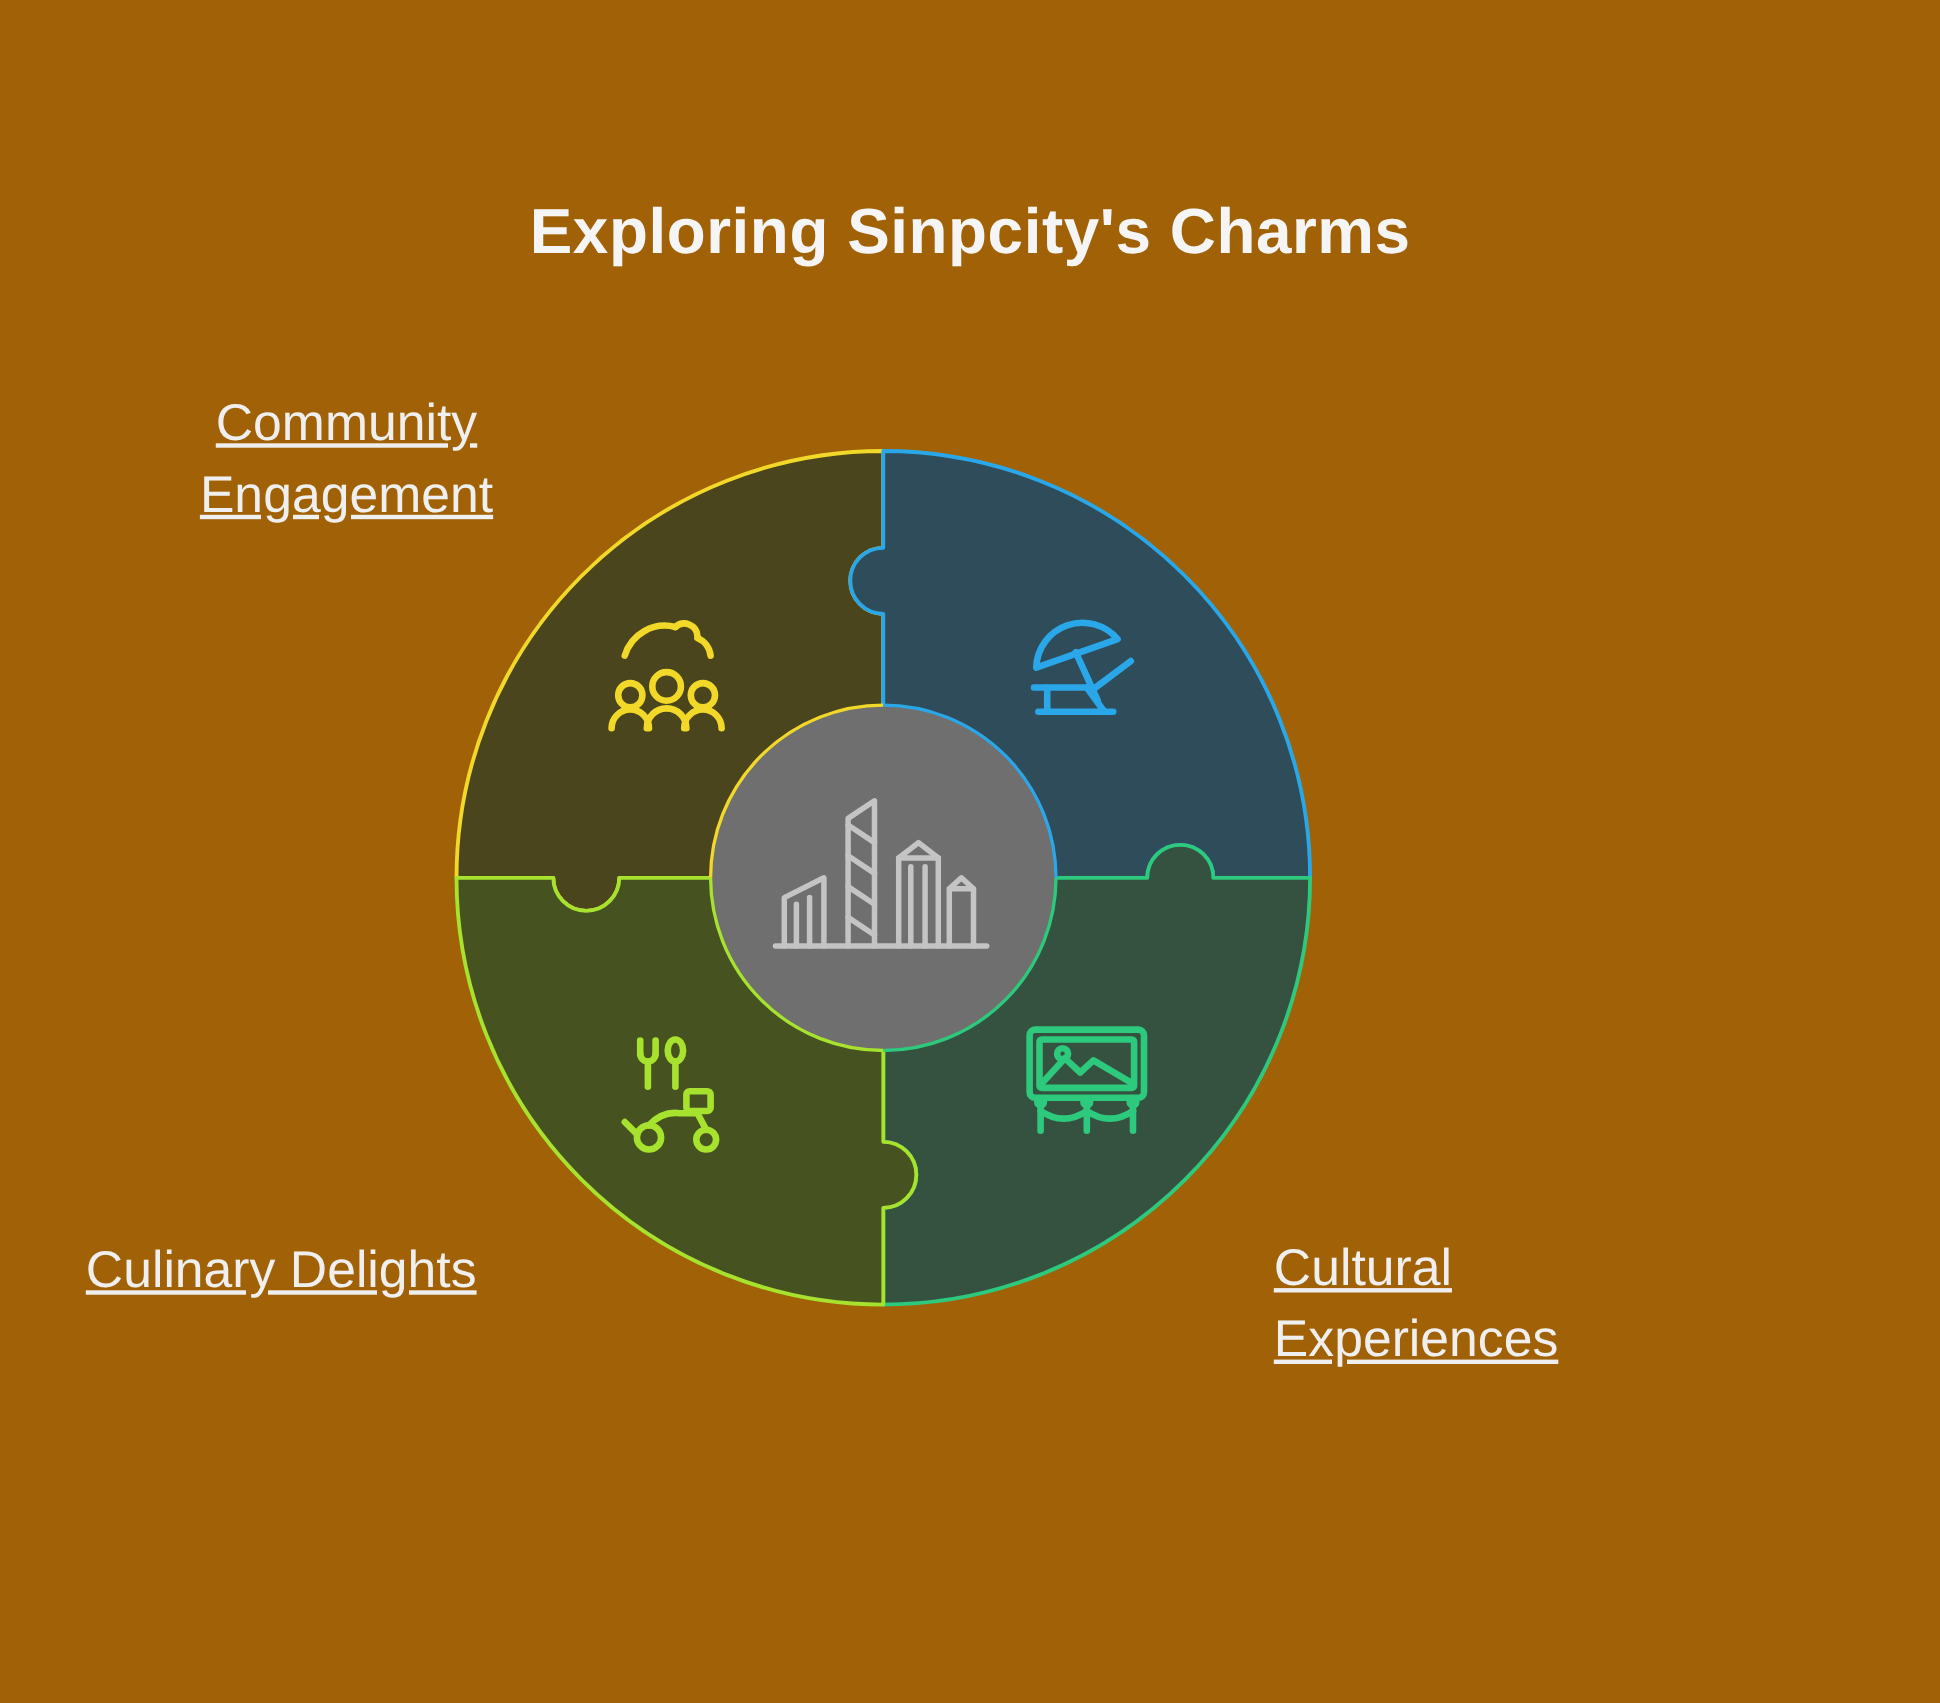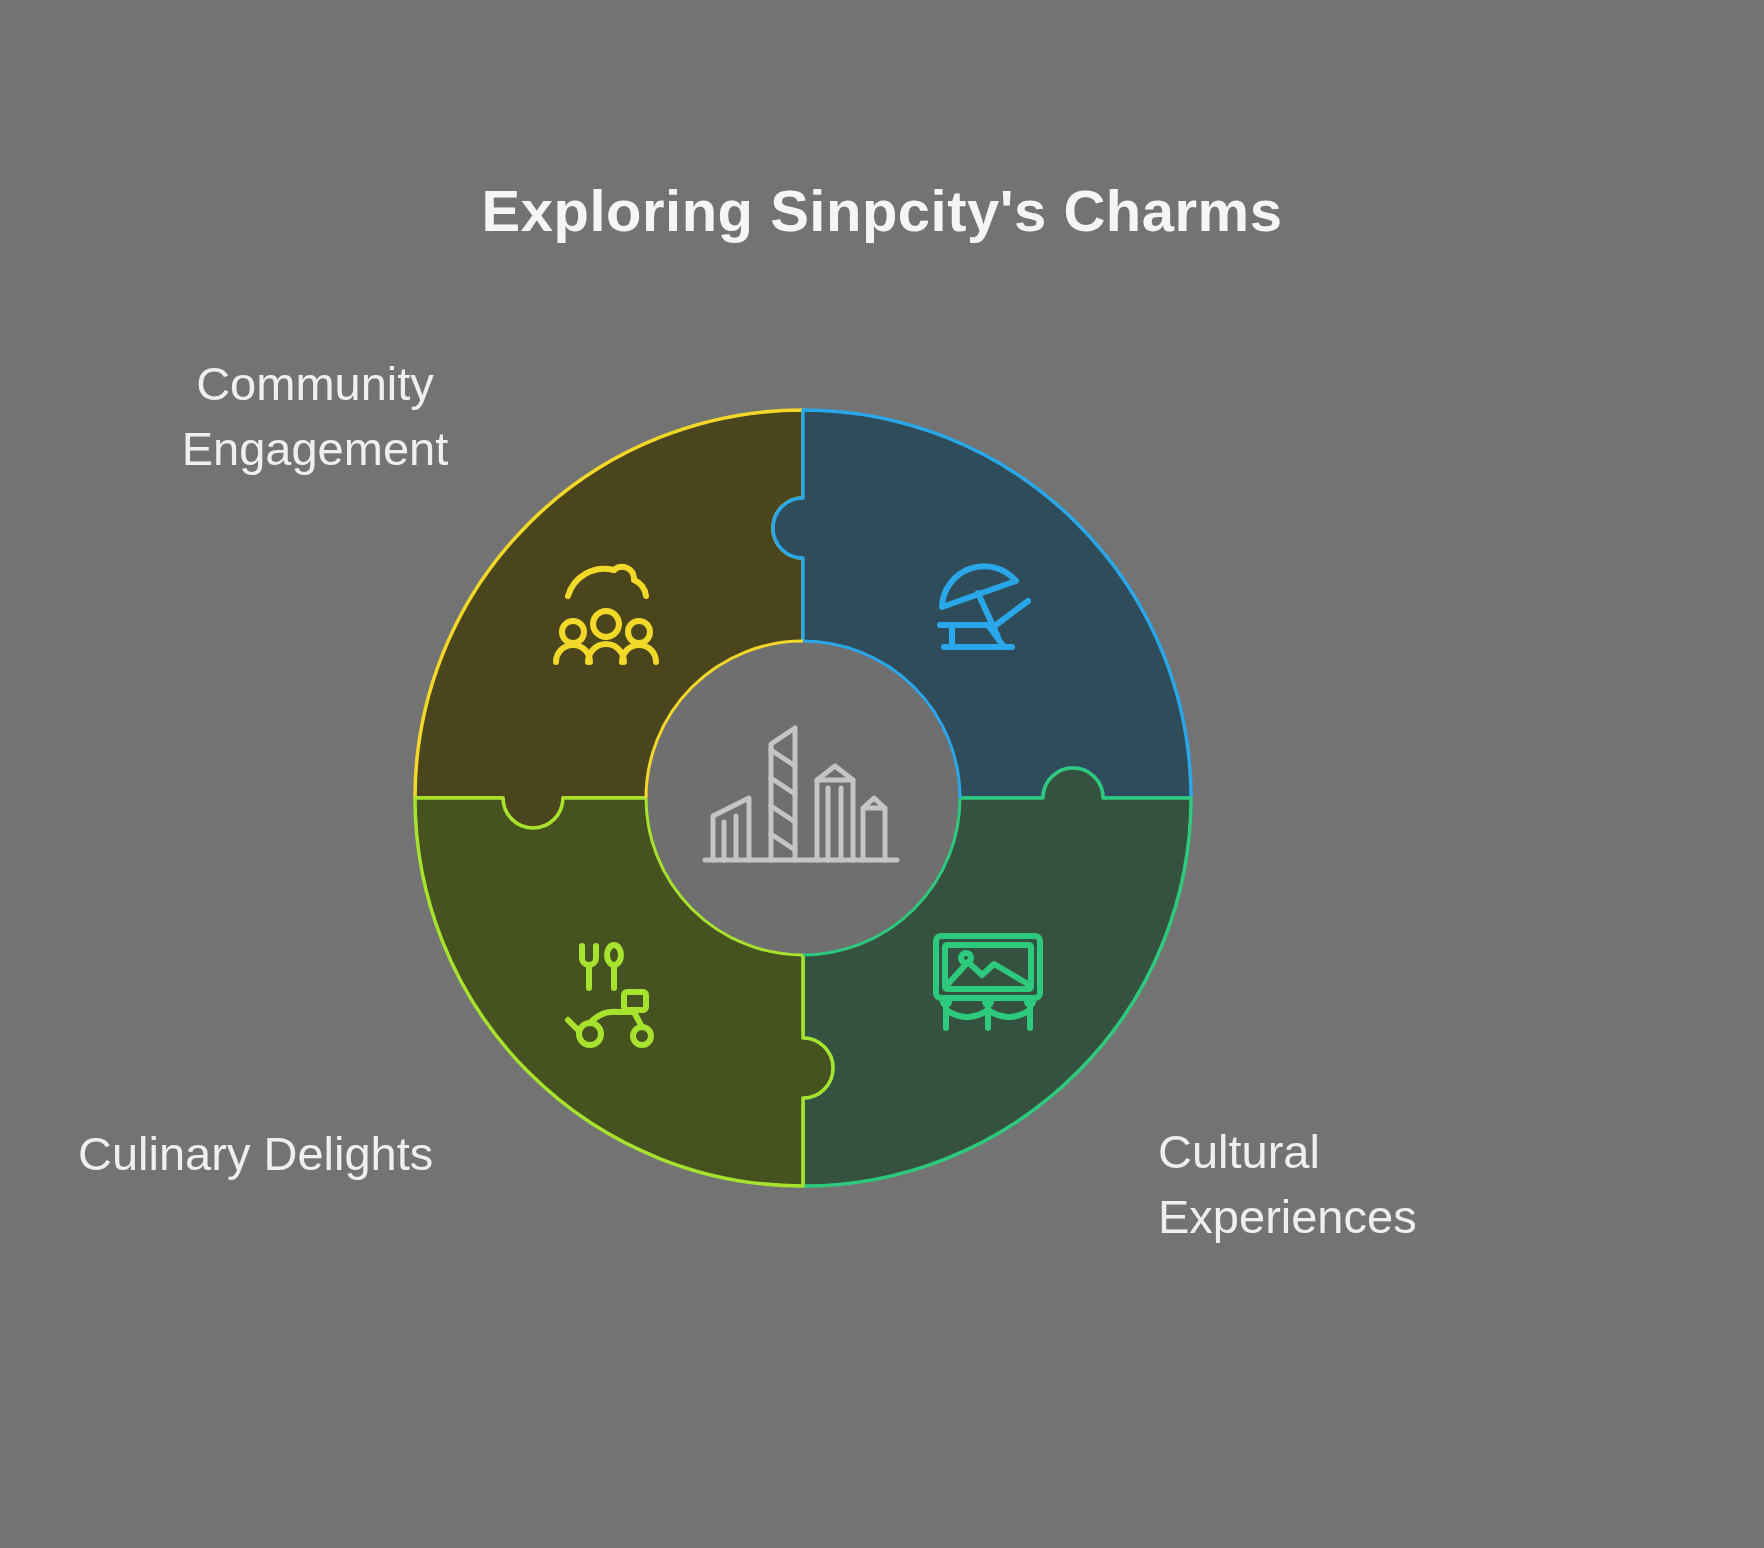--- a/index.html
+++ b/index.html
@@ -1,37 +1,38 @@
 <!DOCTYPE html>
 <html><head>
 <meta charset="utf-8">
 <style>
   html,body{margin:0;padding:0;background:#282828;}
   .canvas{
     position:relative;
     width:1764px;height:1548px;
-    background:#737373;
+    background:#a16207;
     font-family:"Liberation Sans", sans-serif;
     overflow:hidden;
   }
   .title{
     position:absolute;
     top:138px;left:0;width:100%;
     text-align:center;
     font-size:58px;
     font-weight:700;
     color:#f5f5f5;
     letter-spacing:.5px;
   }
   .seg-label{
     position:absolute;
     font-size:47px;
     line-height:1.38;
     color:#efefef;
     font-weight:400;
+    text-decoration:underline;
   }
   .label-tl{left:110px;top:352px;width:410px;text-align:center;}
   .label-tr{left:1125px;top:352px;width:430px;text-align:left;}
   .label-br{left:1125px;top:1120px;width:370px;text-align:left;margin-left:33px;}
   .label-bl{left:78px;top:1122px;width:600px;text-align:left;}
   .puzzle-svg{
     position:absolute;
     left:403px;top:398px;
     width:800px;height:800px;
   }

